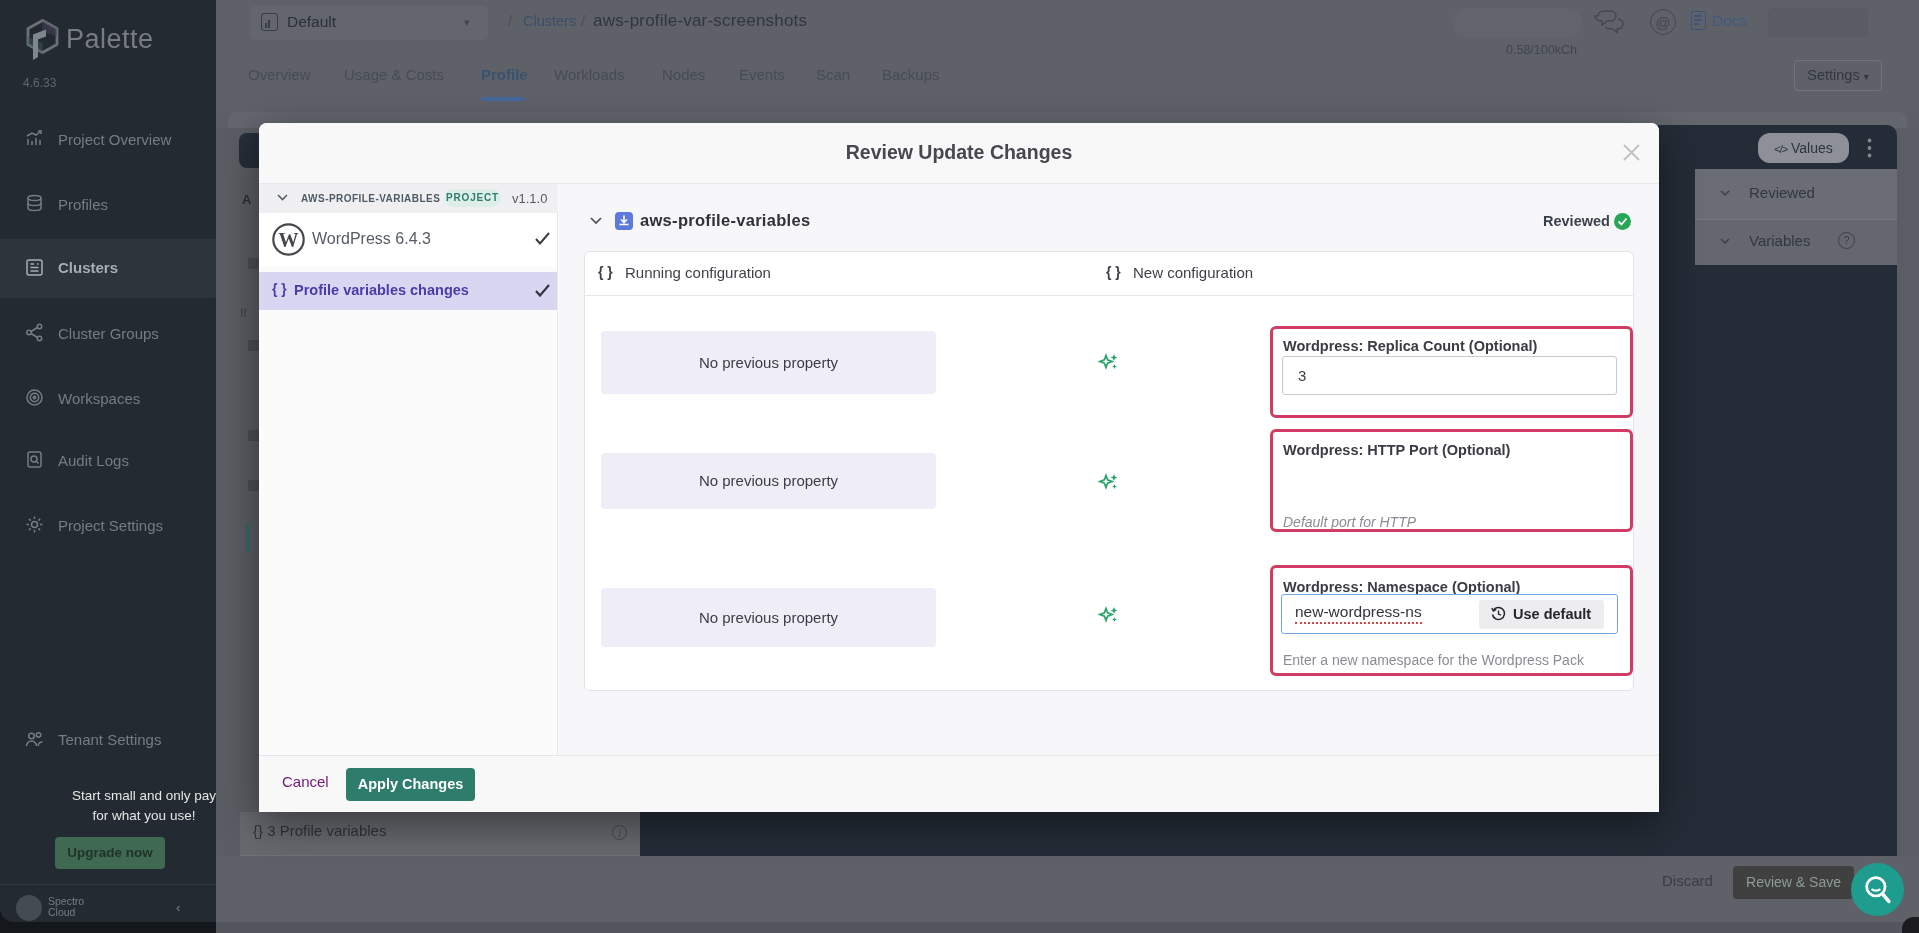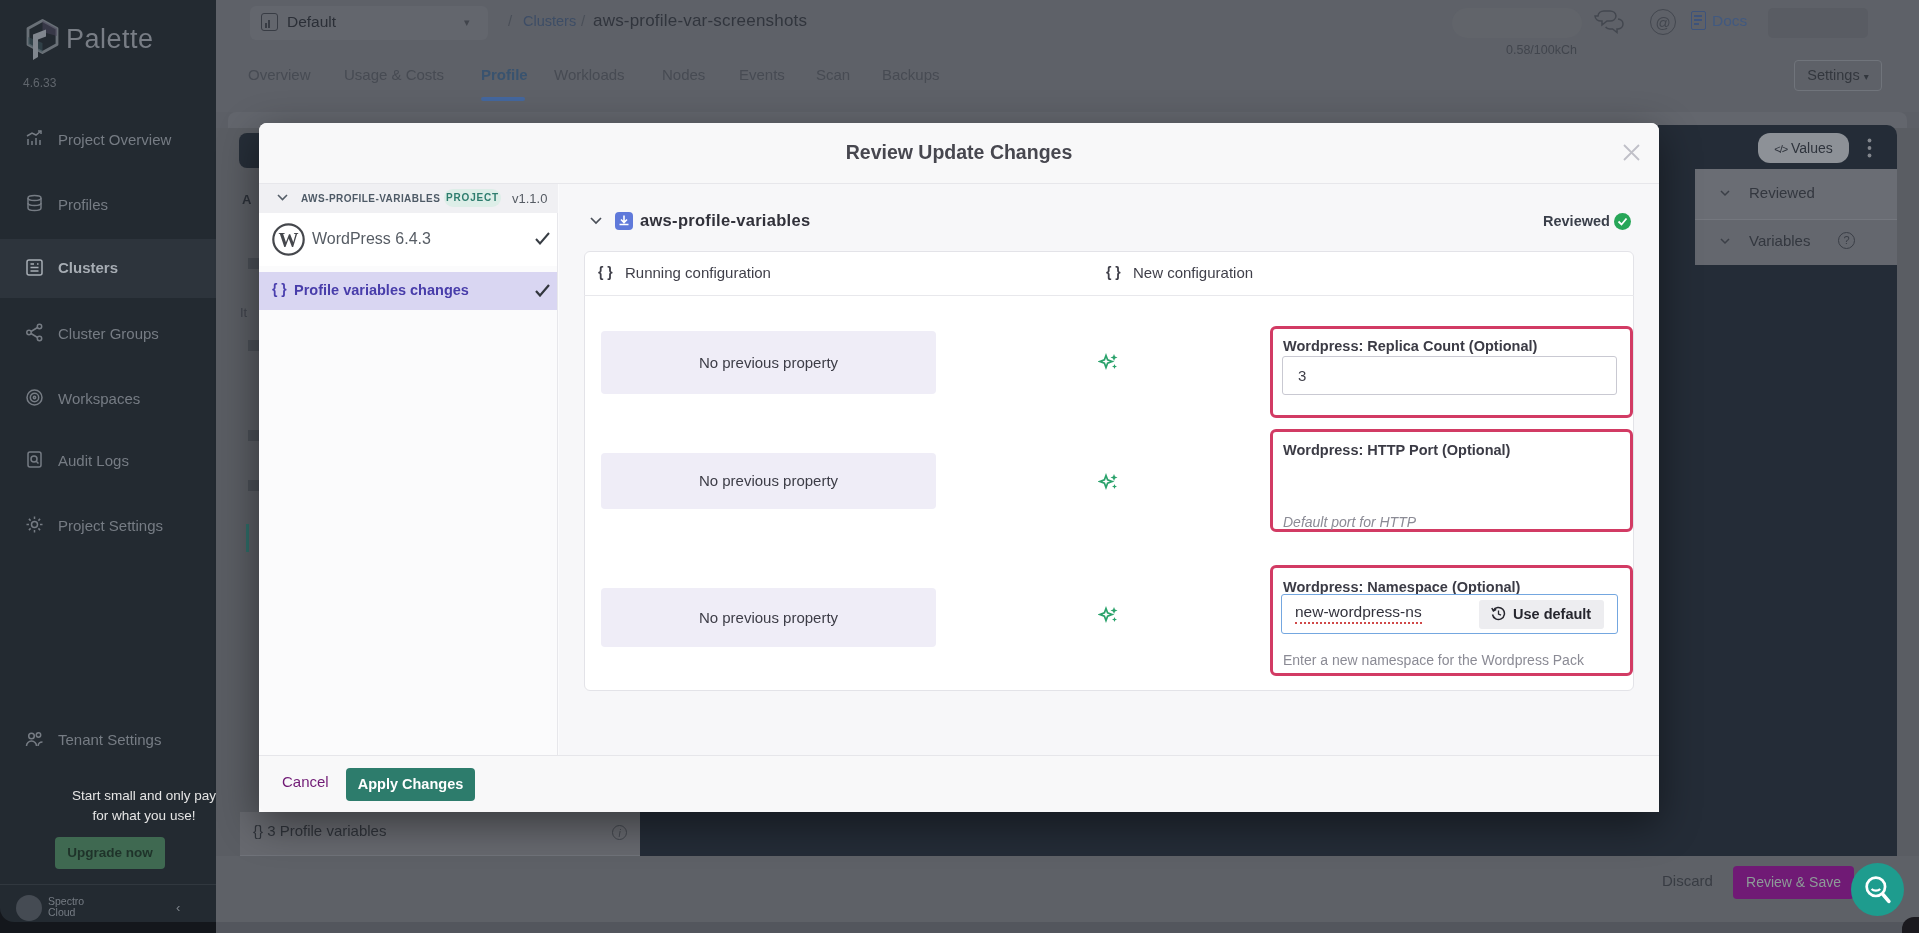--- a/index.html
+++ b/index.html
@@ -38,21 +38,21 @@
   <div class="abs" style="left:1749px; top:184px; color:#33373f; font-size:15px;">Reviewed</div>
   <svg class="abs" style="left:1720px; top:238px;" width="10" height="7" viewBox="0 0 10 7">
       <path d="M1 1 L5 5 L9 1" fill="none" stroke="#3b3f47" stroke-width="1.5"></path>
     </svg>
   <div class="abs" style="left:1749px; top:232px; color:#33373f; font-size:15px;">Variables</div>
   <div class="abs" style="left:1838px; top:232px; width:17px; height:17px; border:1.5px solid #3a3e46; border-radius:50%; color:#3a3e46; font-size:11px; text-align:center; line-height:15px;">?</div>
 
   <div class="abs" style="left:216px; top:856px; width:1703px; height:66px; background:#5e6167;"></div>
   <div class="abs" style="left:216px; top:922px; width:1703px; height:11px; background:#53565d;"></div>
   <div class="abs" style="left:1662px; top:872px; color:#383c43; font-size:15px;">Discard</div>
-  <div class="abs" style="left:1733px; top:866px; width:121px; height:33px; background:#701a75; border-radius:4px; color:#8d9b98; font-size:14px; line-height:32px; text-align:center;">Review &amp; Save</div>
+  <div class="abs" style="left:1733px; top:866px; width:121px; height:33px; background:#404040; border-radius:4px; color:#8d9b98; font-size:14px; line-height:32px; text-align:center;">Review &amp; Save</div>
 
   <div class="abs" style="left:240px; top:812px; width:400px; height:44px; background:#67696f;"></div>
   <div class="abs" style="left:240px; top:855px; width:400px; height:1px; background:#70737a;"></div>
   <div class="abs" style="left:253px; top:822px; color:#2f333a; font-size:15px;">{} 3 Profile variables</div>
   <div class="abs" style="left:612px; top:825px; width:15px; height:15px; border:1.5px solid #43474e; border-radius:50%; color:#43474e; font-size:10px; text-align:center; line-height:15px; font-style:italic;">i</div>
 
   <div class="abs" style="left:239px; top:133px; width:20px; height:35px; background:#262e38; border-radius:8px 0 0 8px;"></div>
   <div class="abs" style="left:242px; top:192px; color:#2b3038; font-size:13px; font-weight:bold;">A</div>
   <div class="abs" style="left:248px; top:258px; width:11px; height:11px; background:#4a4e55;"></div>
   <div class="abs" style="left:240px; top:305px; color:#3f434b; font-size:13px;">It</div>

